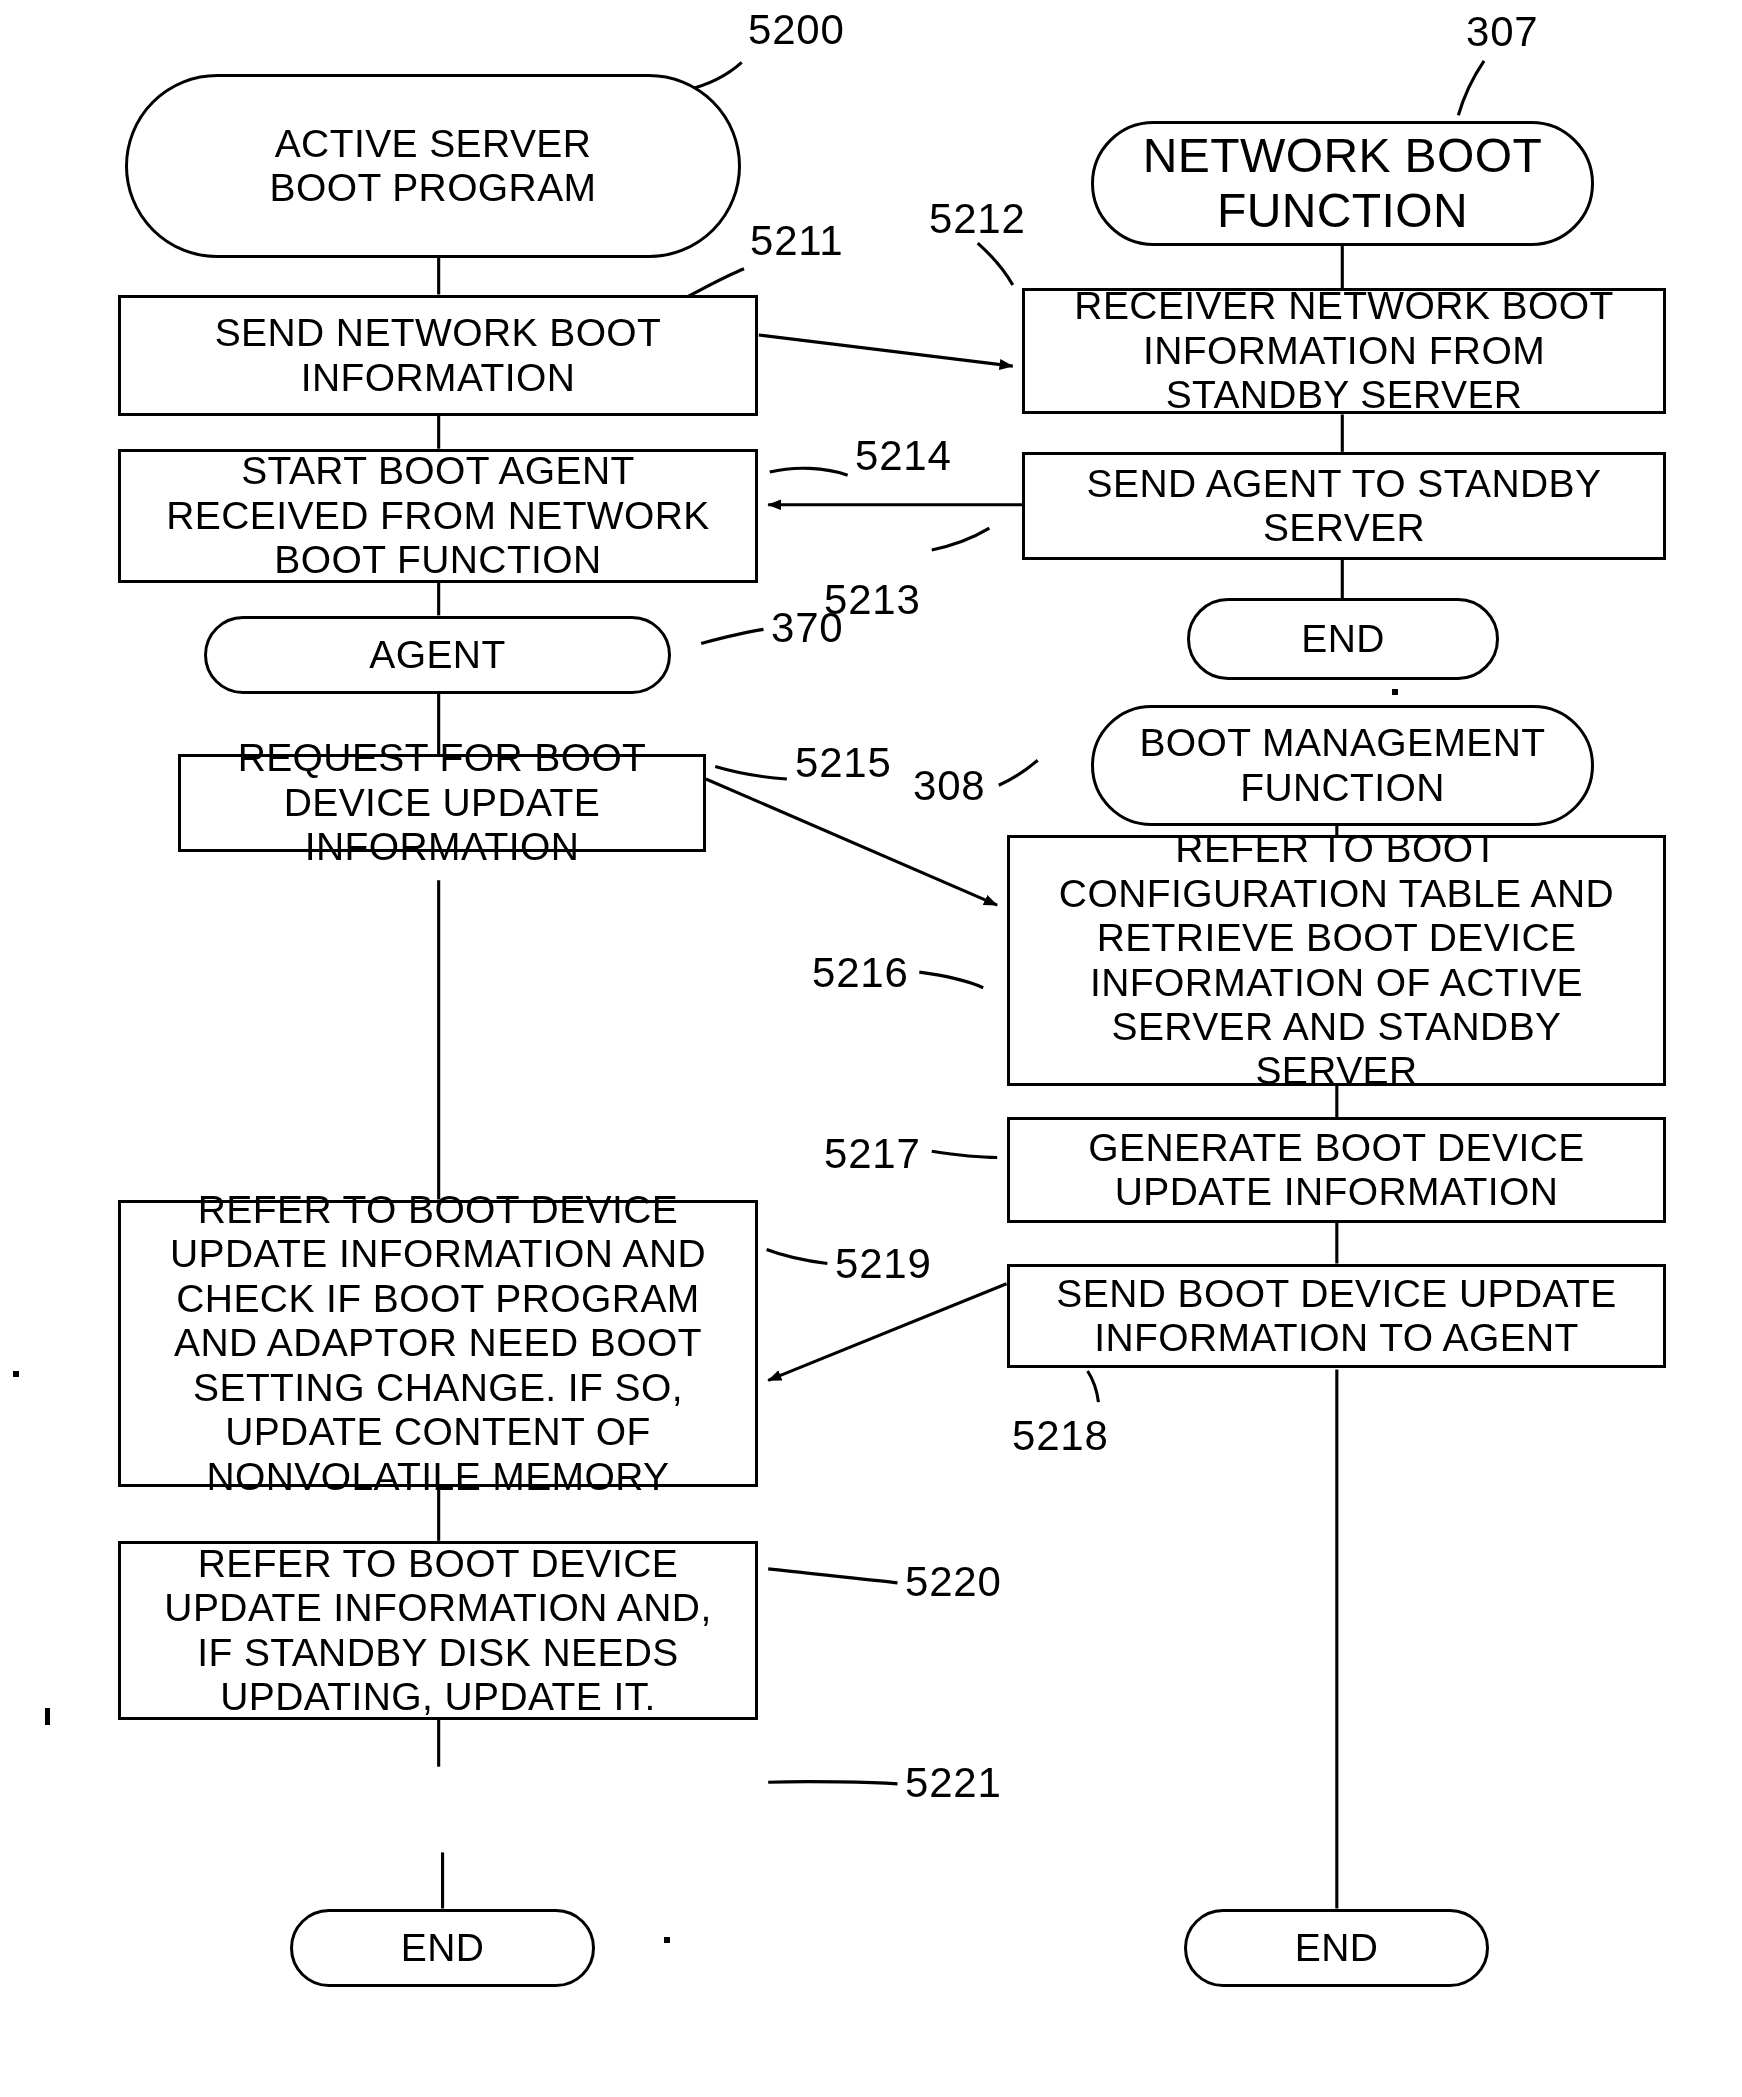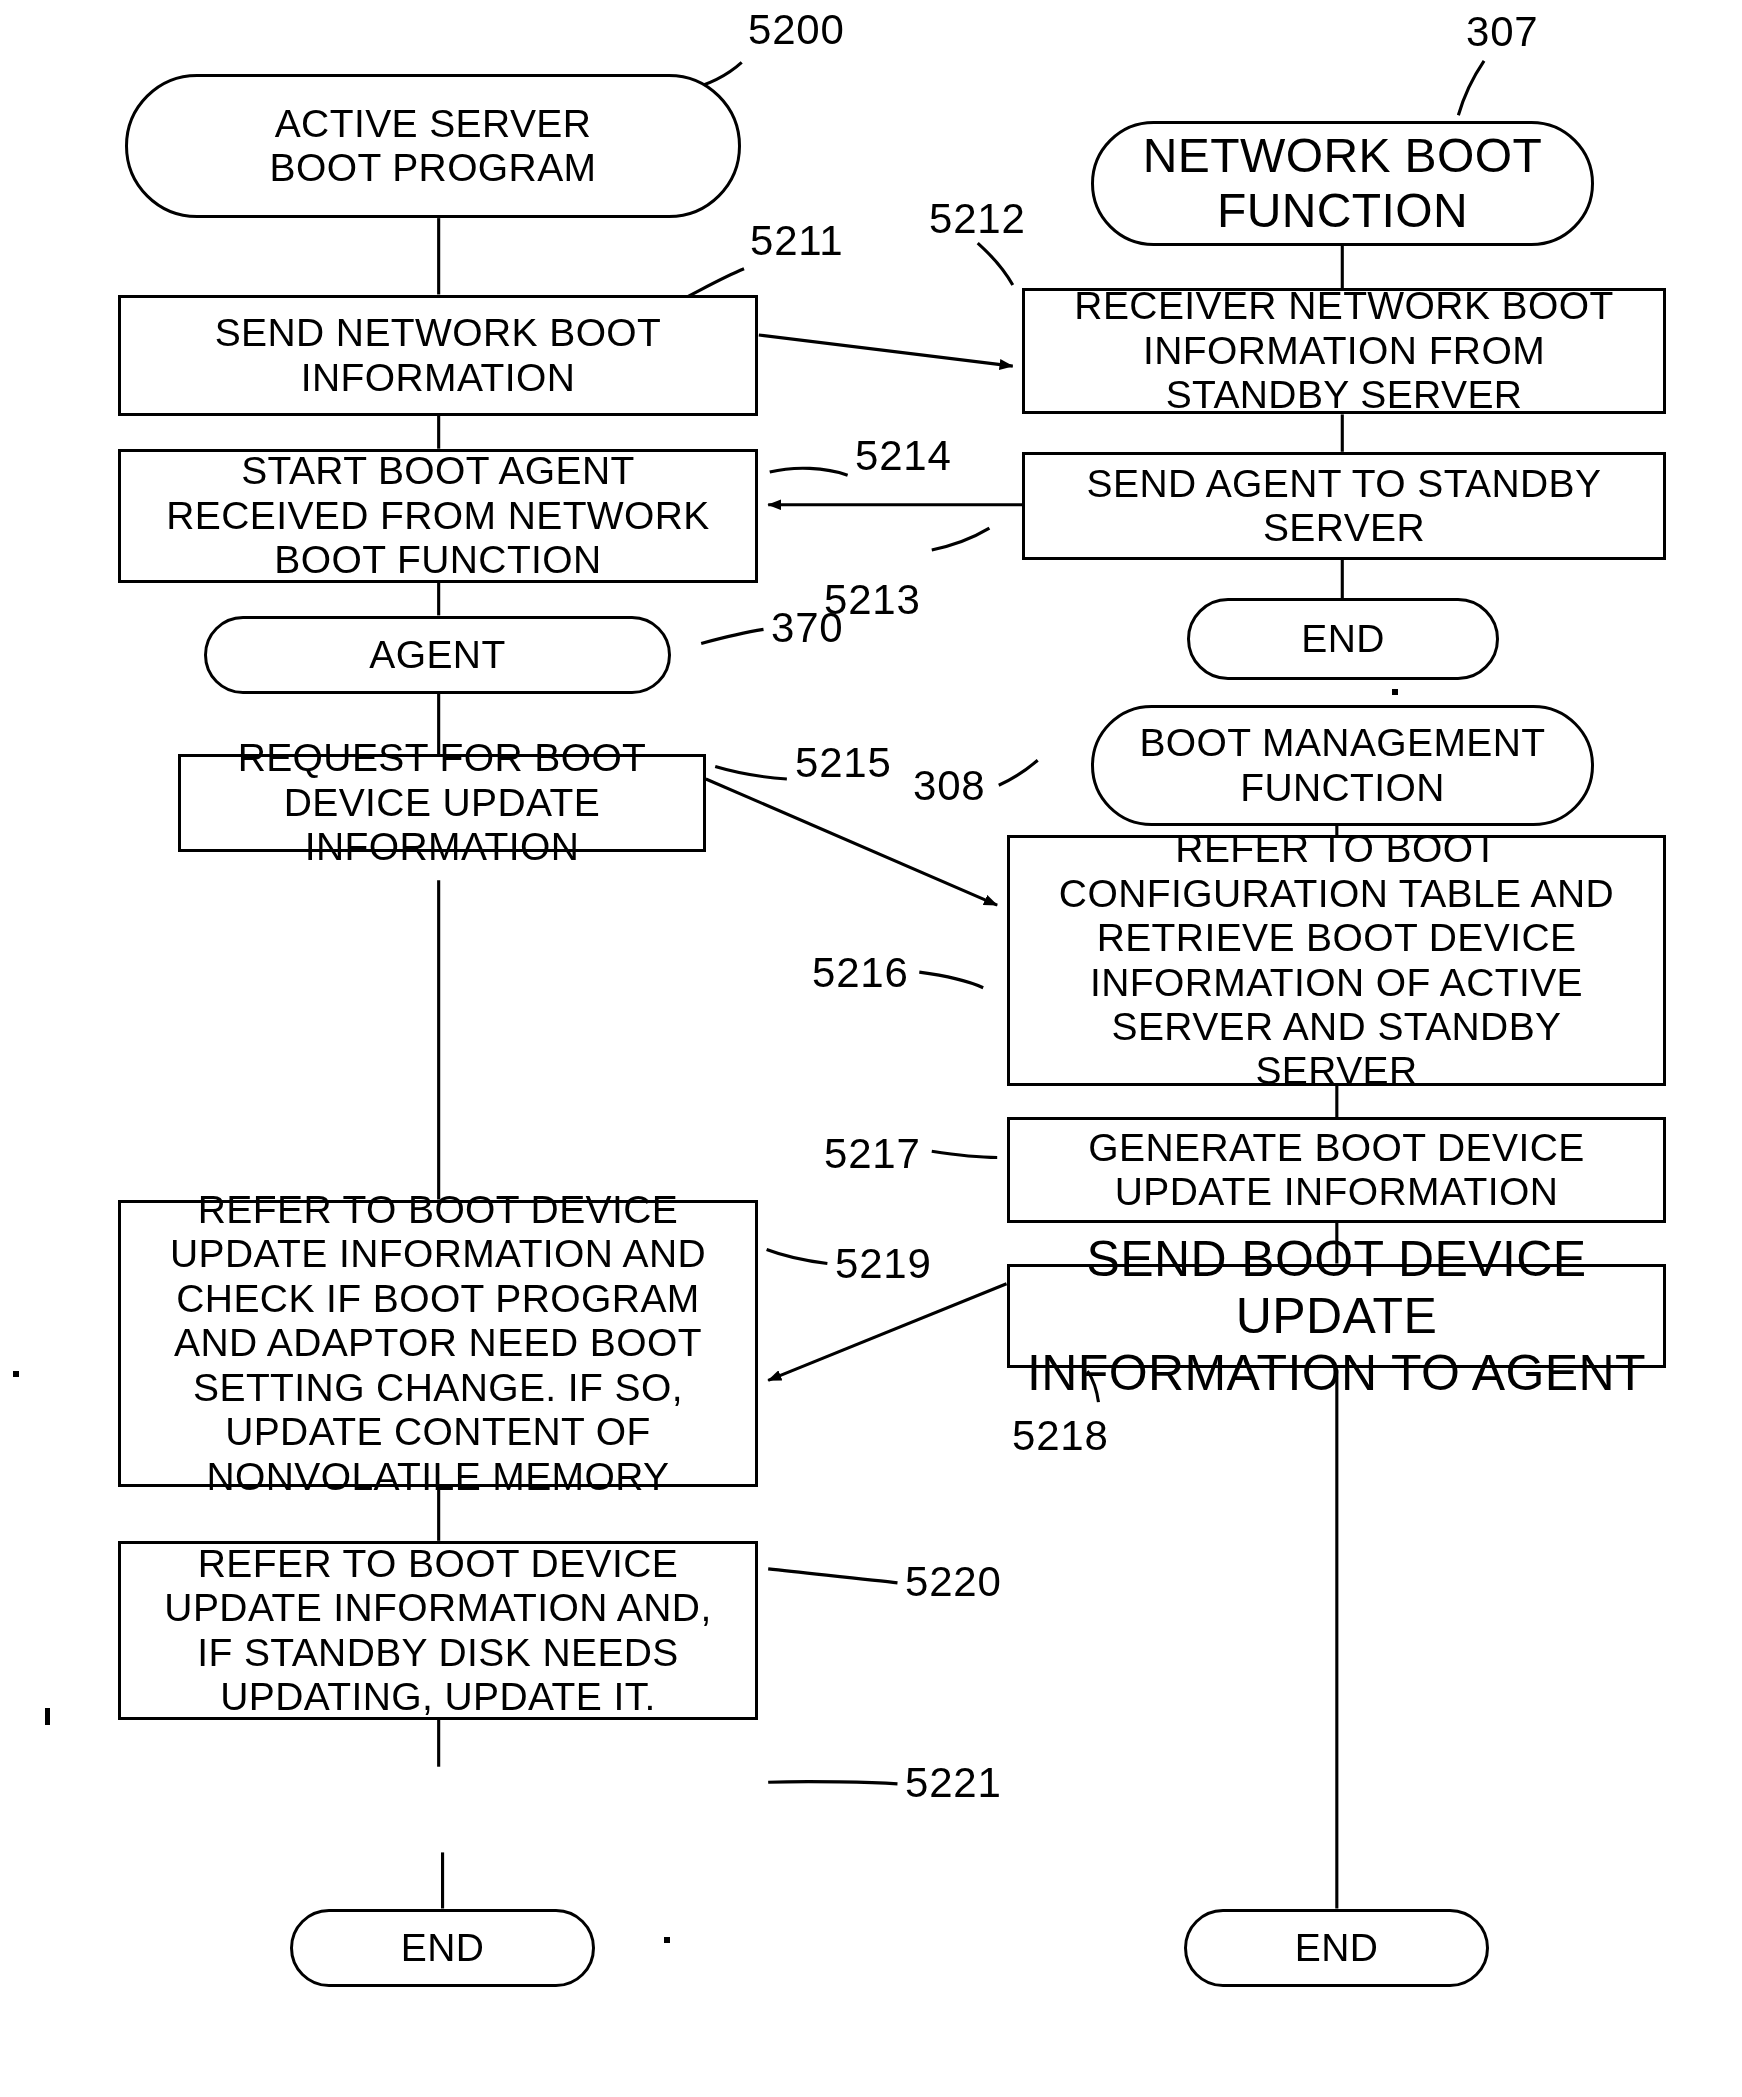--- a/index.html
+++ b/index.html
@@ -122,21 +122,21 @@
     <path d="M1152,2032 C1120,2028 1040,2020 986,2014" fill="none" stroke="#000" stroke-width="4"></path>
     <path d="M1152,2290 C1120,2288 1040,2286 986,2288" fill="none" stroke="#000" stroke-width="4"></path>
   </svg>
 
   <div class="speck" style="left:1392px; top:689px; width:6.2px; height:6.2px;"></div>
   <div class="speck" style="left:12.5px; top:1371px; width:6.2px; height:6.2px;"></div>
   <div class="speck" style="left:45px; top:1708px; width:4.7px; height:17px;"></div>
   <div class="speck" style="left:1412px; top:1937px; width:6.2px; height:6.2px;"></div>
   <div class="speck" style="left:664px; top:1937px; width:6.2px; height:6.2px;"></div>
 
-  <div class="node term" style="left:125px; top:74px; width:616px; height:144px; font-size:39px;">ACTIVE SERVER
+  <div class="node term" style="left:125px; top:74px; width:616px; height:184px; font-size:39px;">ACTIVE SERVER
 BOOT PROGRAM</div>
   <div class="node term" style="left:1091px; top:121px; width:503px; height:125px; font-size:48px;">NETWORK BOOT
 FUNCTION</div>
   <div class="node rect" style="left:118px; top:295px; width:640px; height:121px; font-size:39px;">SEND NETWORK BOOT
 INFORMATION</div>
   <div class="node rect" style="left:118px; top:449px; width:640px; height:134px; font-size:39px;">START BOOT AGENT
 RECEIVED FROM NETWORK
 BOOT FUNCTION</div>
   <div class="node rect" style="left:1022px; top:288px; width:644px; height:126px; font-size:39px;">RECEIVER NETWORK BOOT
 INFORMATION FROM
@@ -158,21 +158,21 @@
 SERVER</div>
   <div class="node rect" style="left:1007px; top:1117px; width:659px; height:106px; font-size:39px;">GENERATE BOOT DEVICE
 UPDATE INFORMATION</div>
   <div class="node rect" style="left:118px; top:1200px; width:640px; height:287px; font-size:39px;">REFER TO BOOT DEVICE
 UPDATE INFORMATION AND
 CHECK IF BOOT PROGRAM
 AND ADAPTOR NEED BOOT
 SETTING CHANGE. IF SO,
 UPDATE CONTENT OF
 NONVOLATILE MEMORY</div>
-  <div class="node rect" style="left:1007px; top:1264px; width:659px; height:104px; font-size:50px;">SEND BOOT DEVICE UPDATE
+  <div class="node rect" style="left:1007px; top:1264px; width:659px; height:104px; font-size:39px;">SEND BOOT DEVICE UPDATE
 INFORMATION TO AGENT</div>
   <div class="node rect" style="left:118px; top:1541px; width:640px; height:179px; font-size:39px;">REFER TO BOOT DEVICE
 UPDATE INFORMATION AND,
 IF STANDBY DISK NEEDS
 UPDATING, UPDATE IT.</div>
   <div class="node term" style="left:290px; top:1909px; width:305px; height:78px; font-size:39px;">END</div>
   <div class="node term" style="left:1184px; top:1909px; width:305px; height:78px; font-size:39px;">END</div>
 
   <div class="ref" style="left:748px; top:6.2px;">5200</div>
   <div class="ref" style="left:1466px; top:7.8px;">307</div>

